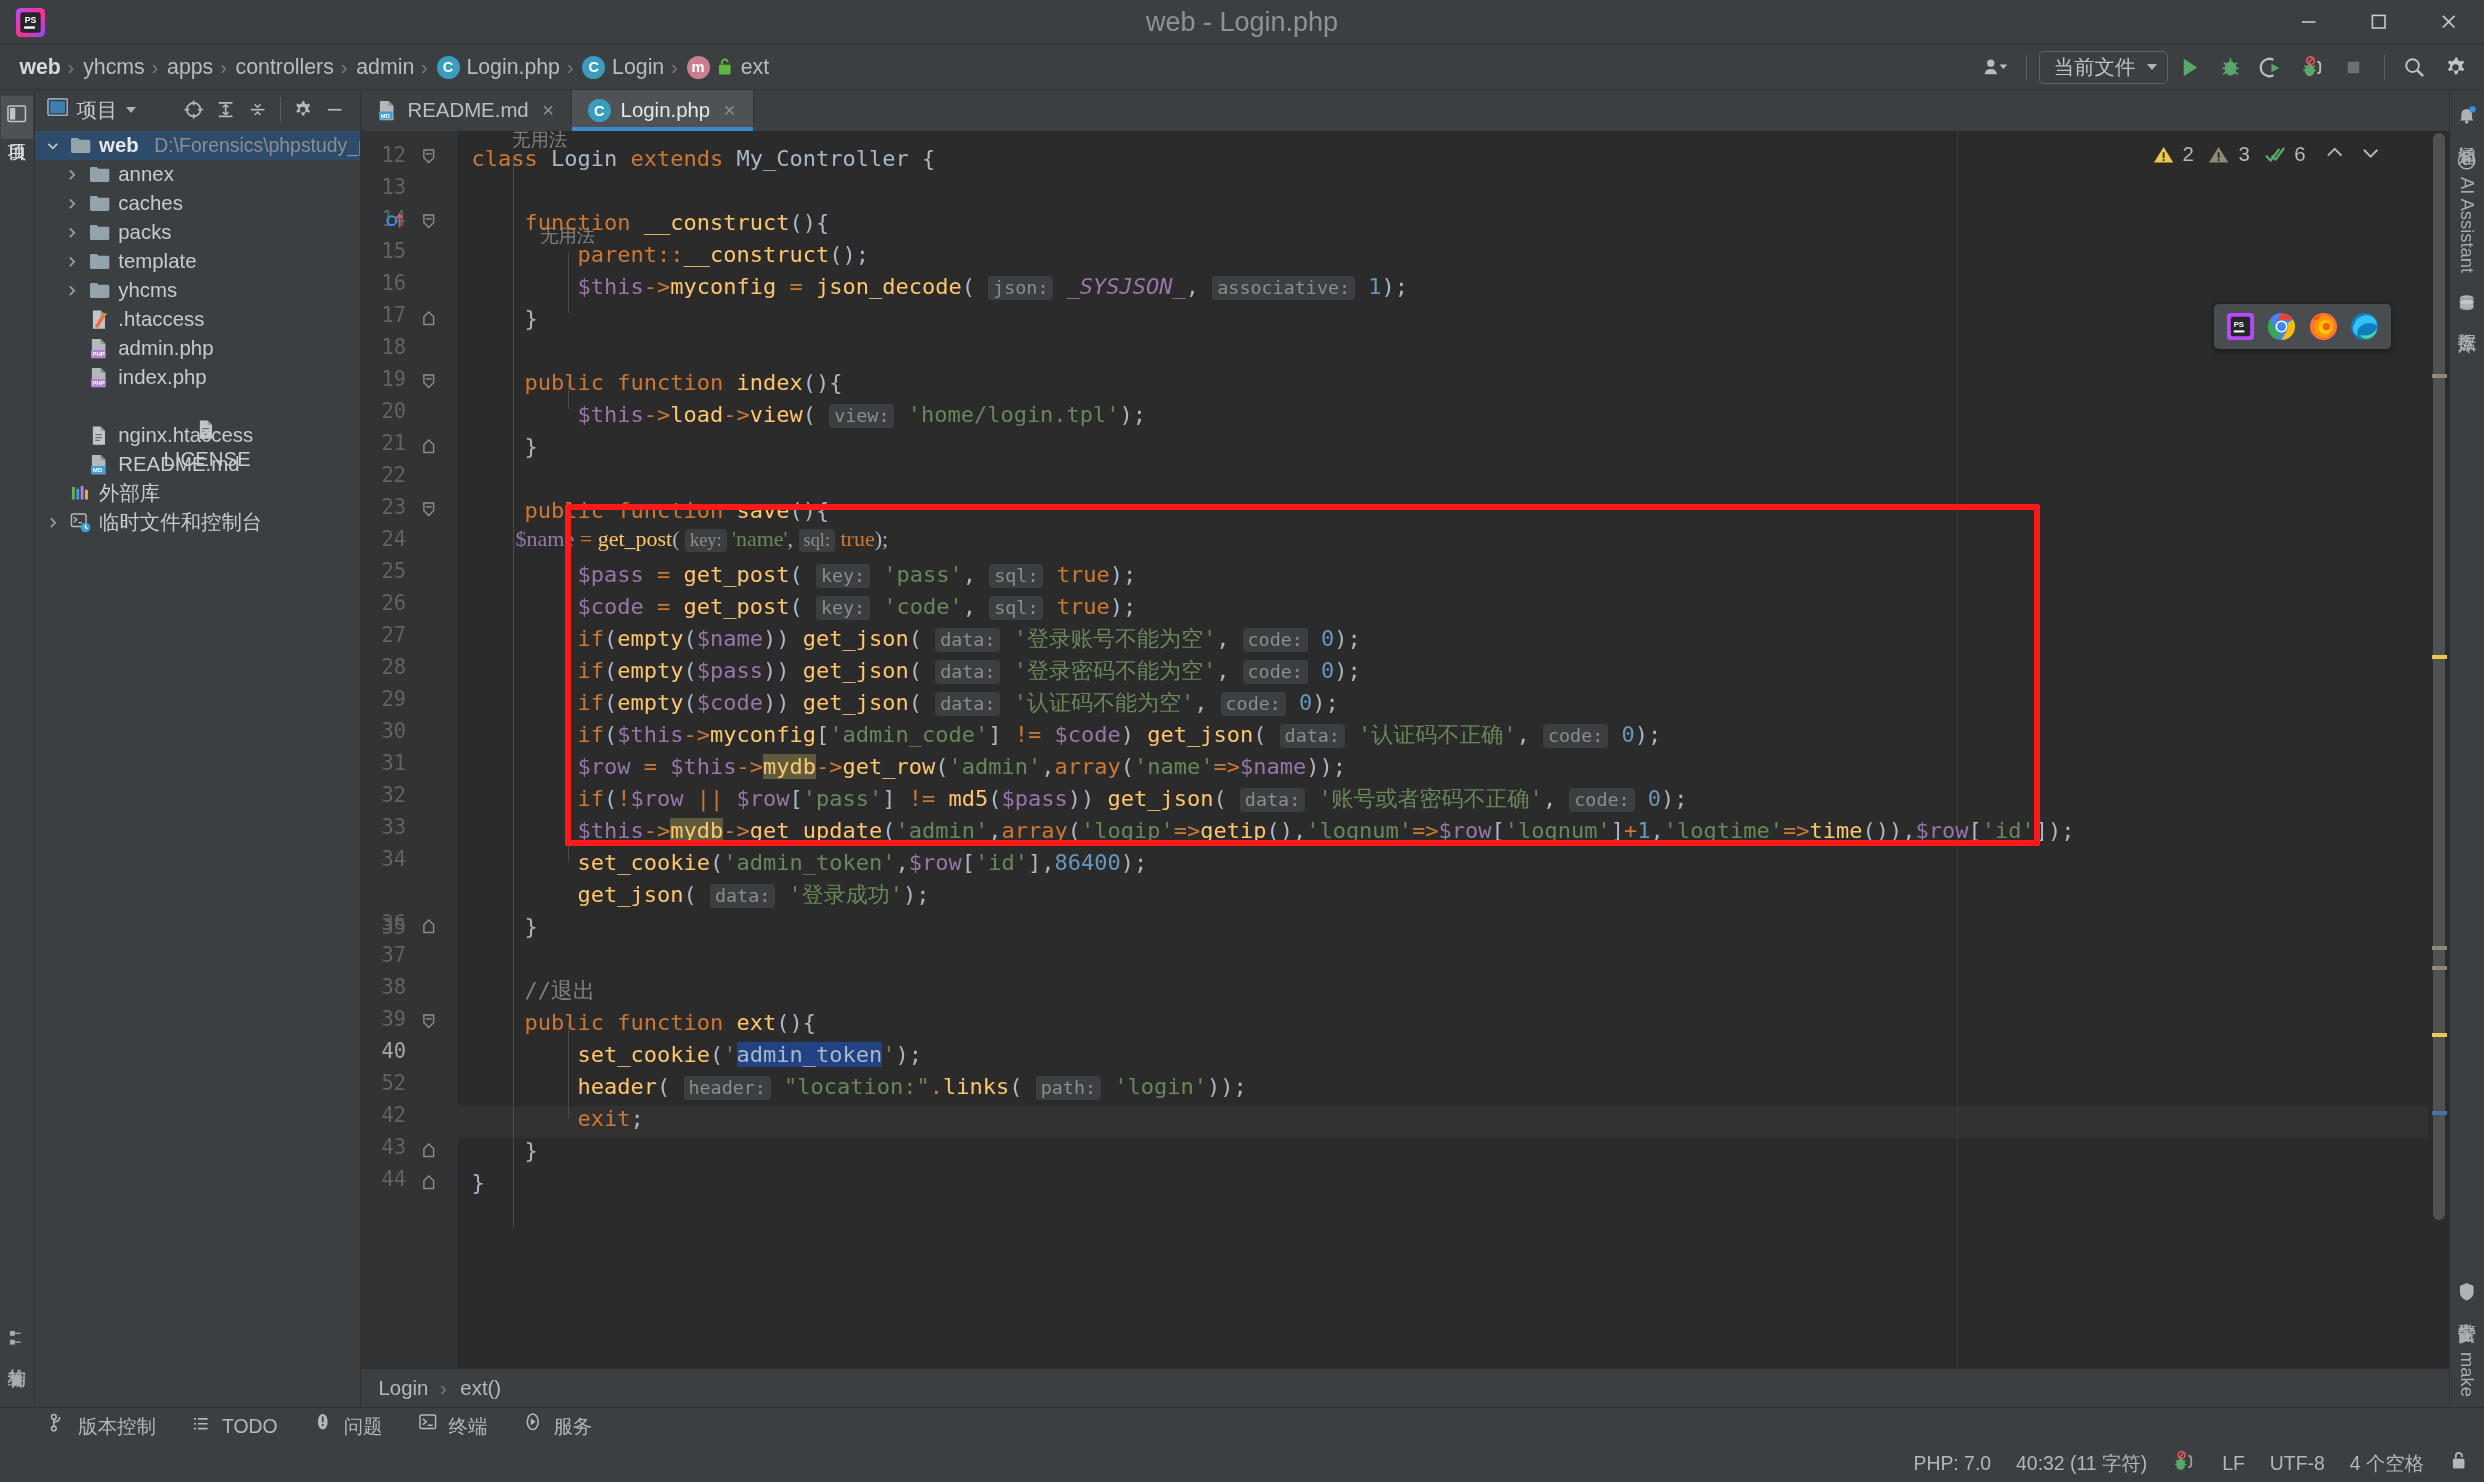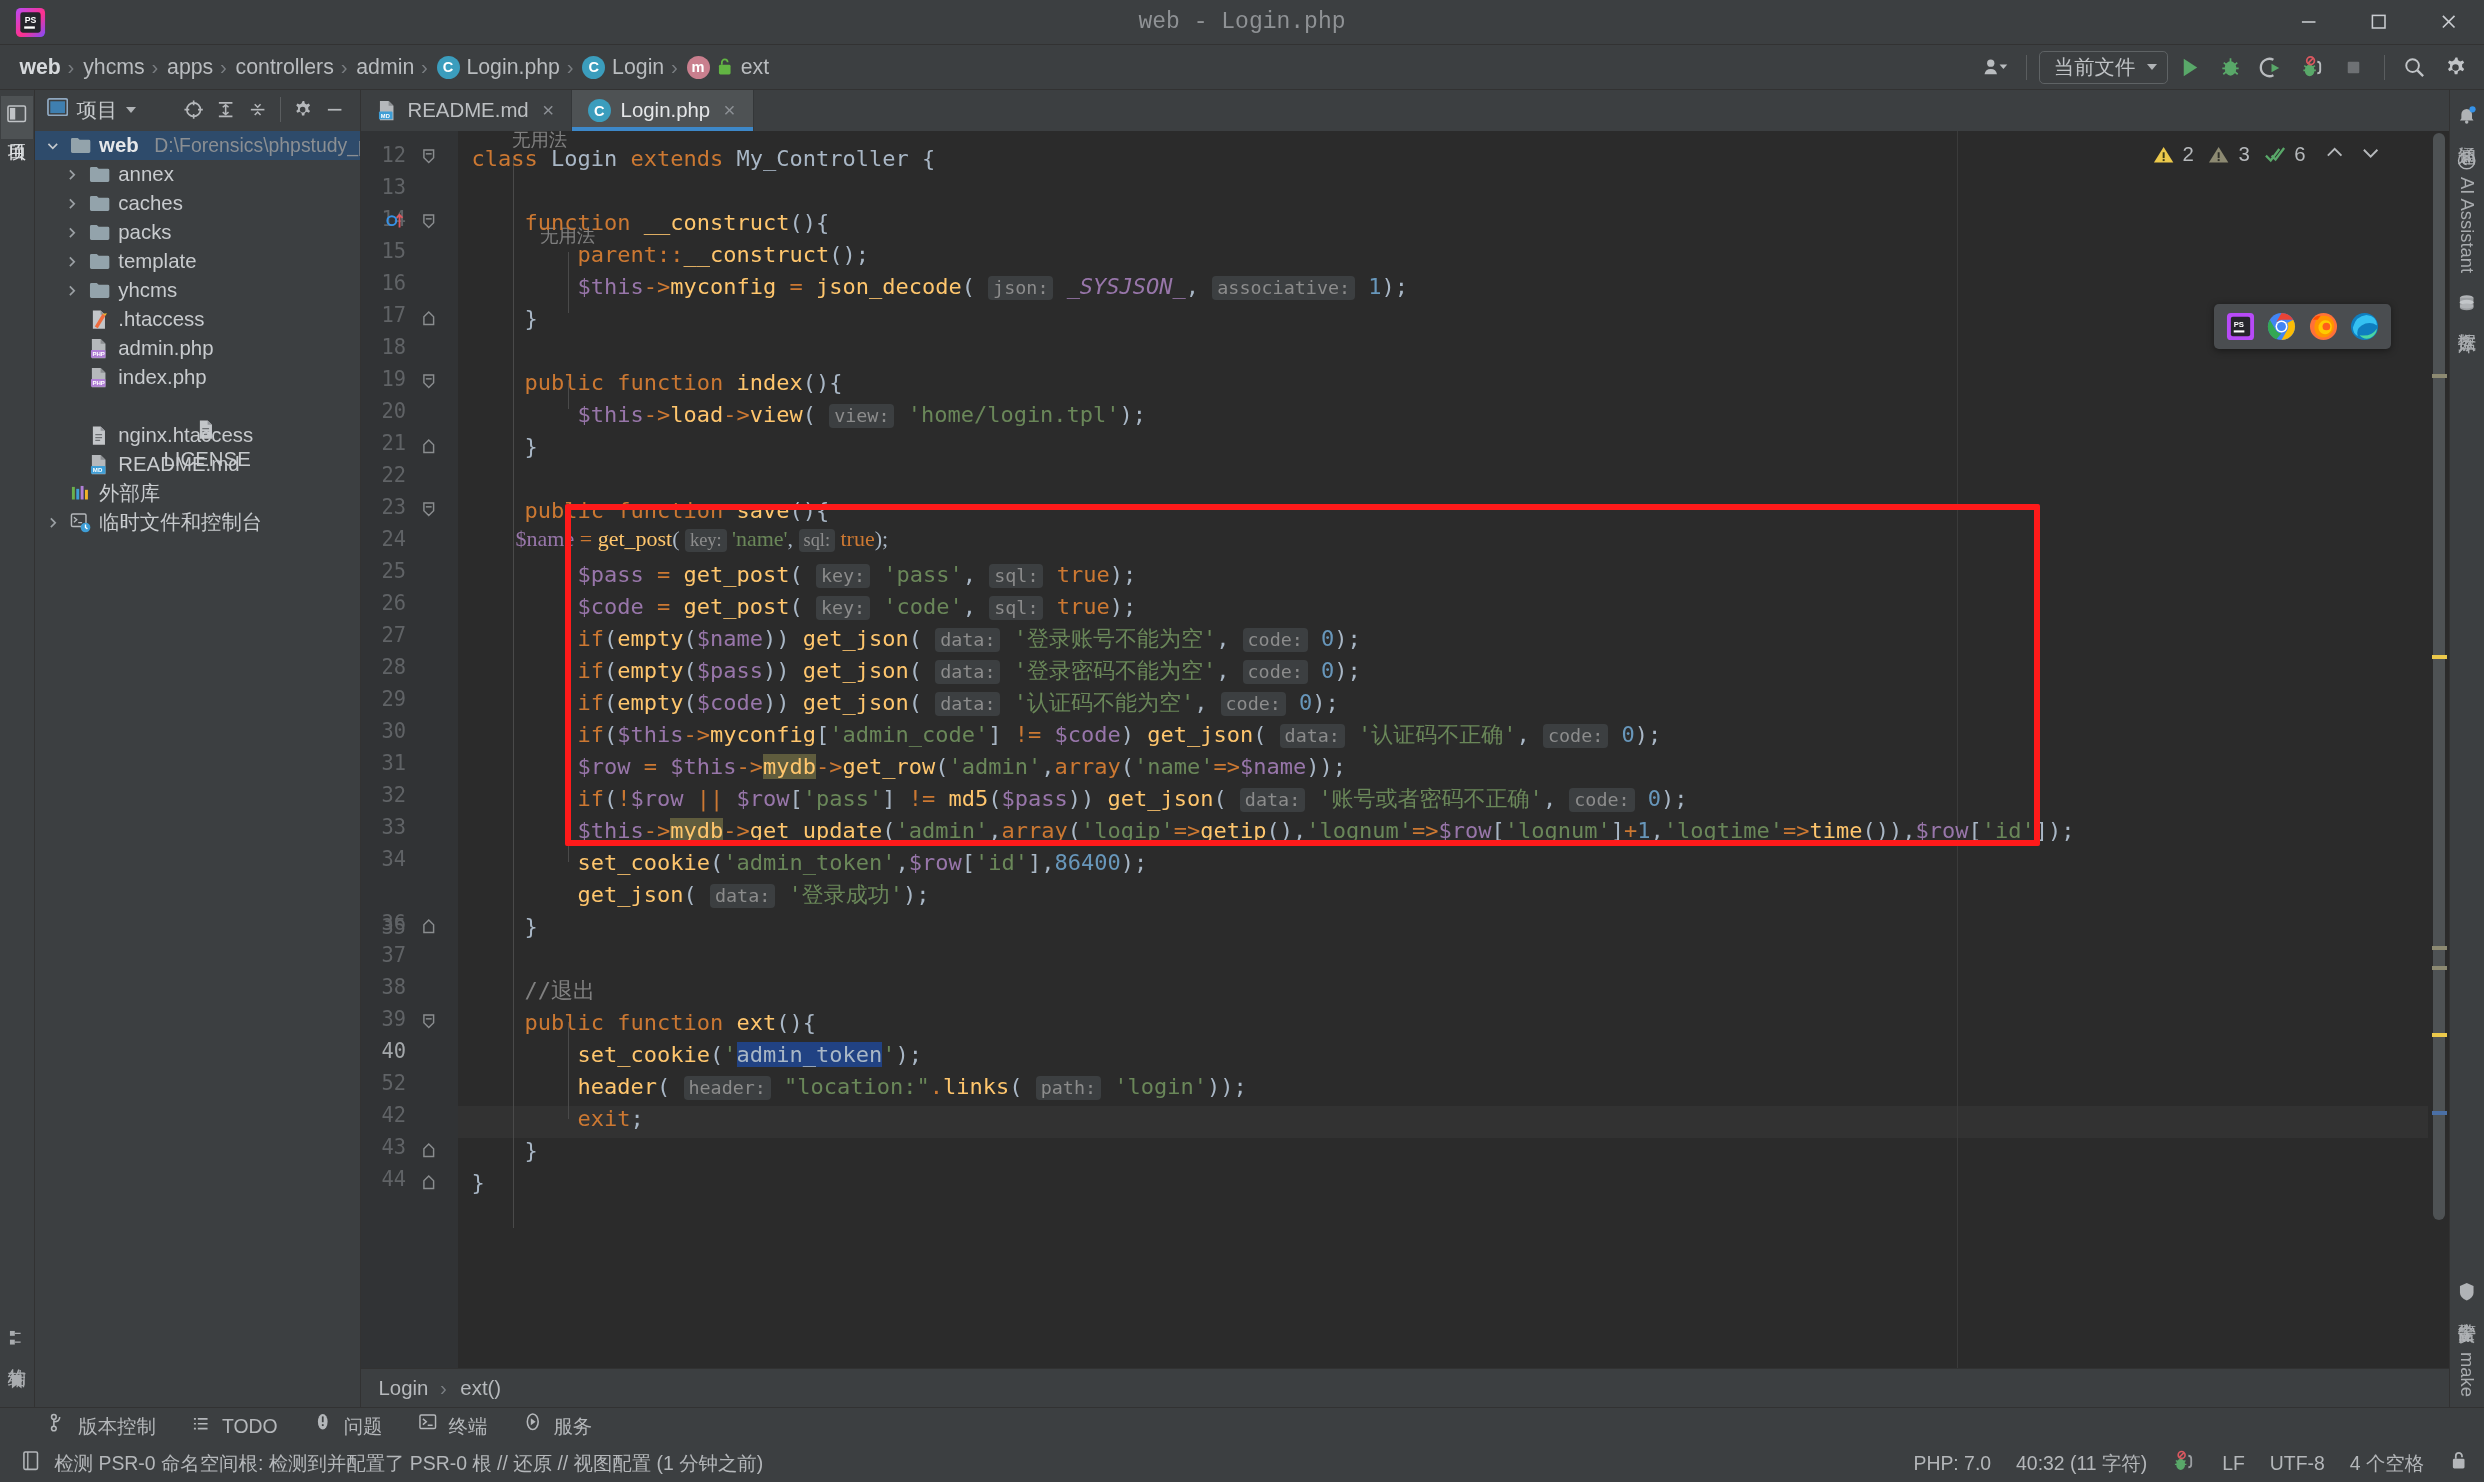--- a/index.html
+++ b/index.html
@@ -16,21 +16,21 @@
   .titlebar{
     height:45px; background:#3c3f41; display:flex; align-items:center;
     flex:0 0 45px; position:relative; border-bottom:1px solid #323232;
   }
   .ps-logo{ width:33px; height:33px; margin:0 11.6px 0 13.6px; position:relative; flex:0 0 auto; }
   .ps-logo svg{ display:block; }
   .menu{ display:flex; align-items:center; gap:0px; }
   .menu-item{ padding:3.9px 12.6px; color:#bbbbbb; font-size:21.3px; white-space:nowrap; cursor:default; line-height:1.25;}
   .win-title{
     position:absolute; left:0; right:0; text-align:center; color:#8f9295;
-    font-size:23px; pointer-events:none;font-family:Liberation Mono, monospace;
+    font-size:27px; pointer-events:none;
   }
   .win-ctrls{ margin-left:auto; display:flex; height:45px; z-index:3; }
   .win-btn{ width:70px; height:45px; display:flex; align-items:center; justify-content:center; color:#c9ccd0; }
   .win-btn svg{ display:block; }
 
   
   .navbar{
     height:45px; flex:0 0 45px; background:#3c3f41; display:flex; align-items:center;
     padding:0 9.7px 0 15.5px; border-bottom:1px solid #323232; gap:0;
   }
@@ -889,29 +889,20 @@
         <svg width="17.5" height="17.5" viewBox="0 0 18 18">
             <ellipse cx="9" cy="9" rx="5.6" ry="8" fill="none" stroke="#b4b7ba" stroke-width="1.6"></ellipse>
             <path d="M7 5.5 L12 9 L7 12.5z" fill="#b4b7ba"></path>
           </svg>
       </span>
       <span>服务</span>
     </div>
   </div>
 
   <div class="statusbar">
-    <div class="status-msg">
-      <span class="ricon">
-        <svg width="19.4" height="21.3" viewBox="0 0 20 22">
-            <rect x="3" y="2" width="14" height="18" rx="1.4" fill="none" stroke="#b4b7ba" stroke-width="1.6"></rect>
-            <path d="M7 2 v18" stroke="#b4b7ba" stroke-width="1.4"></path>
-          </svg>
-      </span>
-      <span>检测 PSR-0 命名空间根: 检测到并配置了 PSR-0 根 // 还原 // 视图配置 (1 分钟之前)</span>
-    </div>
     <div class="status-right">
       <span class="sr-item">PHP: 7.0</span>
       <span class="sr-item">40:32 (11 字符)</span>
       <span class="ricon">
         <svg width="25" height="23" viewBox="0 0 26 24">
           <ellipse cx="9" cy="15" rx="4.6" ry="5.8" fill="#59a869"></ellipse>
           <path d="M9 8 v2.6 M4 11 l2.8 2.2 M14 11 l-2.8 2.2 M3 15 h2.4 M12.6 15 h2.4" stroke="#59a869" stroke-width="1.5" fill="none"></path>
           <path d="M17 6 q3 0 3 3 v6 q0 3 -3 3" fill="none" stroke="#9b9ea1" stroke-width="1.9"></path>
           <circle cx="10" cy="5.2" r="3.6" fill="none" stroke="#db5860" stroke-width="1.7"></circle>
             <path d="M7.5 7.7 L12.5 2.7" stroke="#db5860" stroke-width="1.7"></path>

